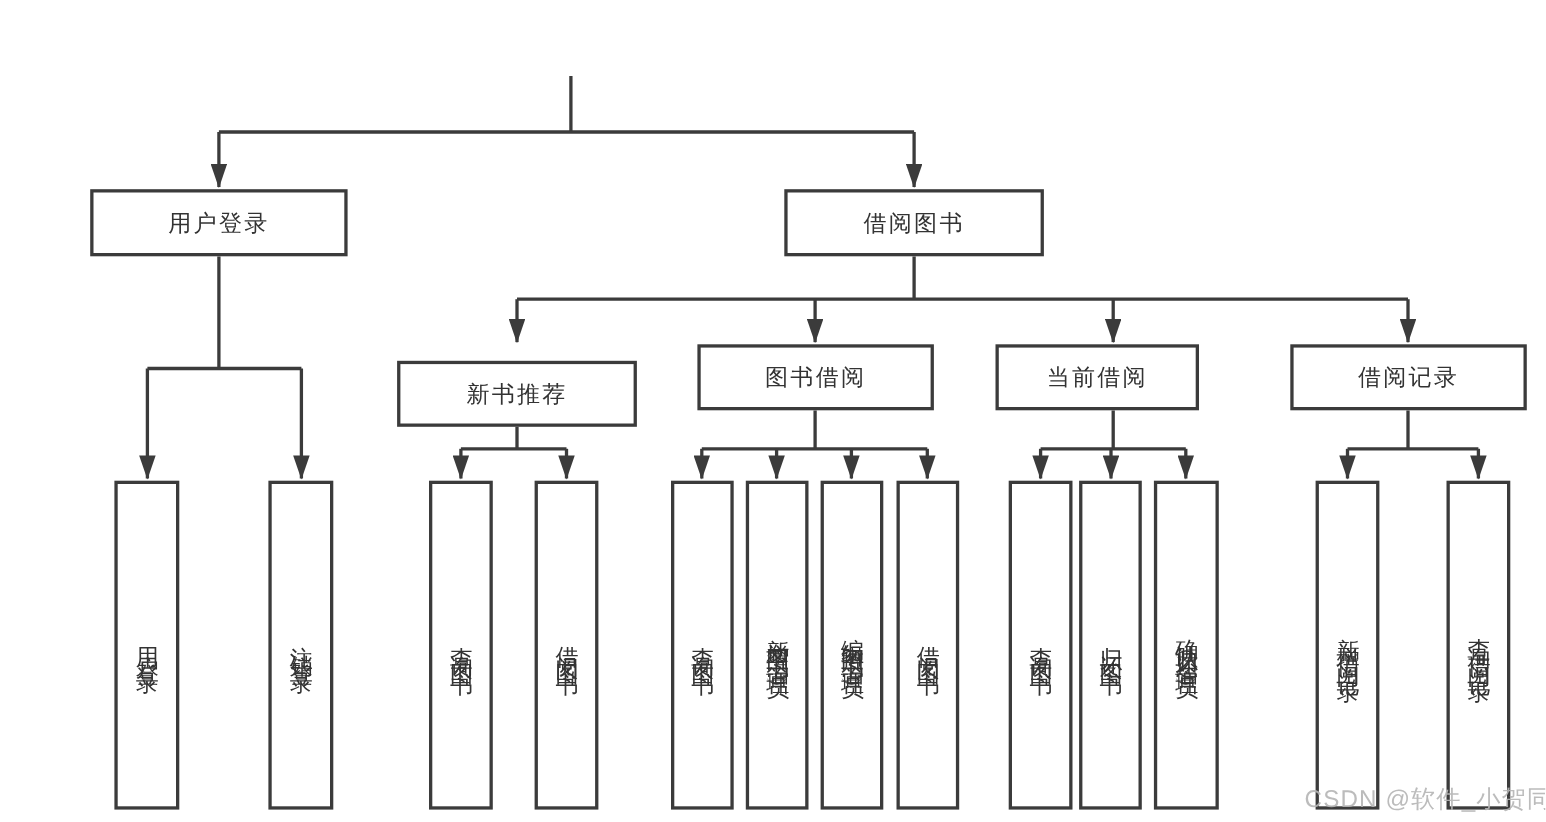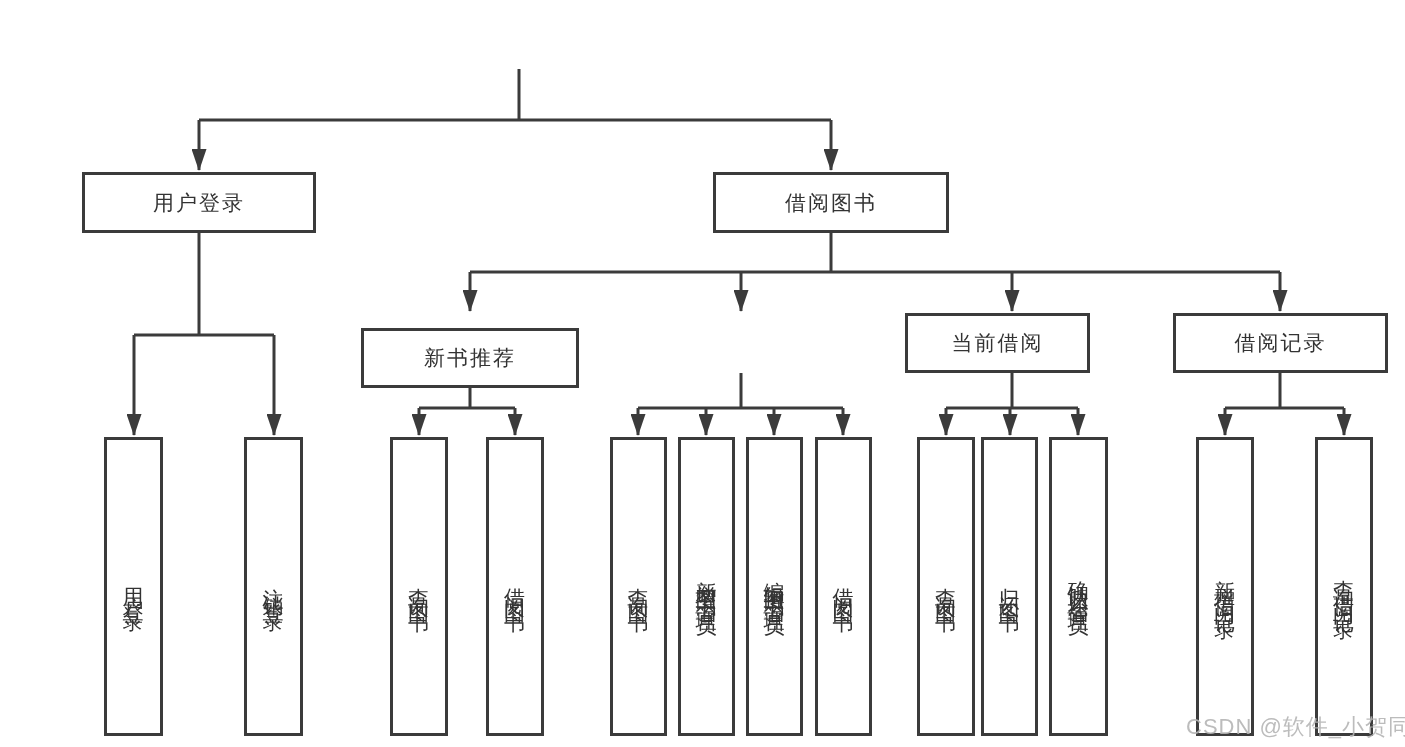--- a/index.html
+++ b/index.html
@@ -115,20 +115,23 @@
   <div class="node" style="left:82px;top:172px;width:234px;height:61px">
     <span class="lbl">用户登录</span>
   </div>
   <div class="node" style="left:713px;top:172px;width:236px;height:61px">
     <span class="lbl">借阅图书</span>
   </div>
 
   <div class="node" style="left:361px;top:328px;width:218px;height:60px">
     <span class="lbl">新书推荐</span>
   </div>
+  <div class="node" style="left:634px;top:313px;width:215px;height:60px">
+    <span class="lbl">图书借阅</span>
+  </div>
   <div class="node" style="left:905px;top:313px;width:185px;height:60px">
     <span class="lbl">当前借阅</span>
   </div>
   <div class="node" style="left:1173px;top:313px;width:215px;height:60px">
     <span class="lbl">借阅记录</span>
   </div>
 
   <div class="node vnode" style="left:104px;top:437px;width:59px;height:299px">
     <span class="lbl">用户登录</span>
   </div>

